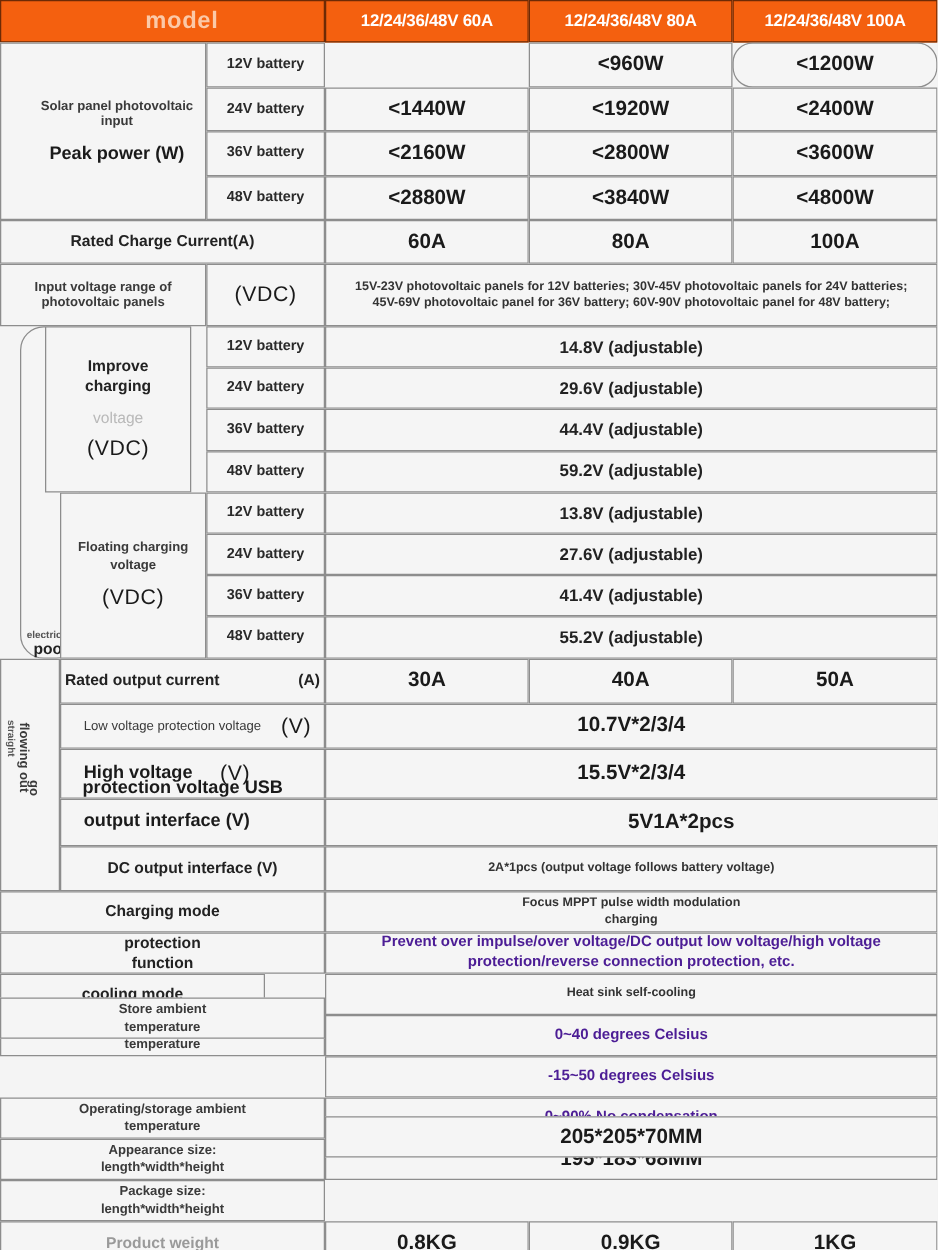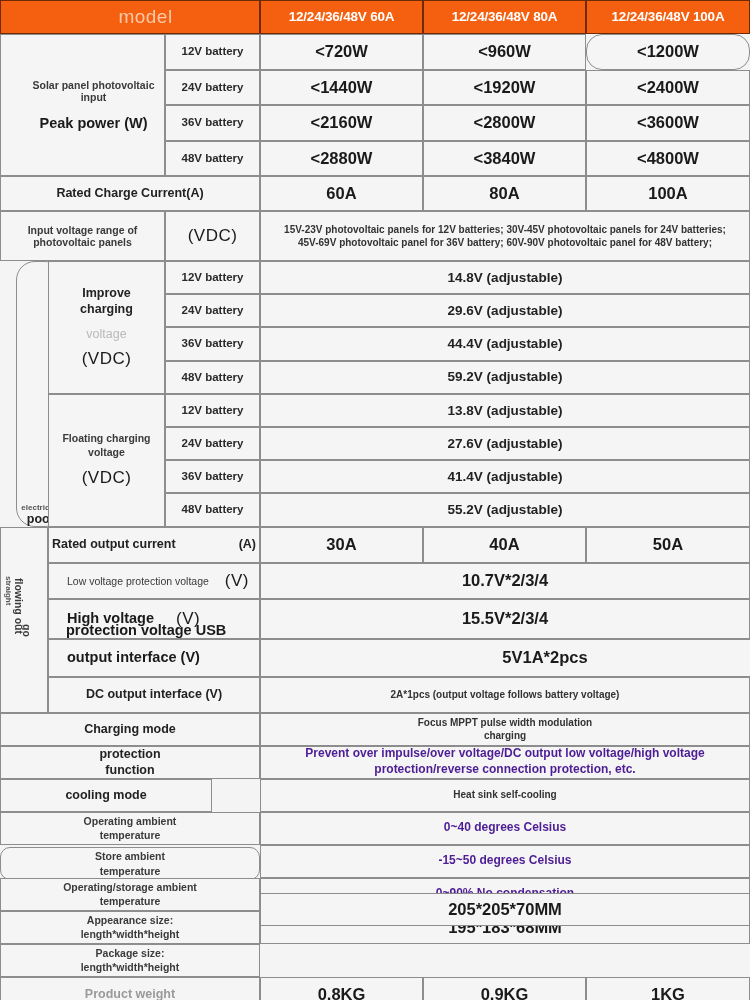--- a/index.html
+++ b/index.html
@@ -30,21 +30,21 @@
     background:#f4600f;
     color:#ffffff;
     font-weight:bold;
     font-size:13.5px;
     border:1px solid #6d2a05;
     letter-spacing:-.2px;
   }
   .hdr.model{
     color:#fbc9a8;
     font-size:19px;
-    font-weight:normal;
+    font-weight:bold;
     letter-spacing:.5px;
     justify-content:center;
     padding-left:34px;
   }
   .lbl{font-size:11.5px;font-weight:bold;color:#2a2a2a;}
   .lbl-sm{font-size:10.5px;font-weight:bold;color:#3a3a3a;}
   .lbl-lg{font-size:14.5px;font-weight:bold;color:#1a1a1a;}
   .lbl-md{font-size:12.5px;font-weight:bold;color:#222;}
   .val{font-size:16.5px;font-weight:bold;color:#1a1a1a;}
   .val-sm{font-size:12px;font-weight:bold;color:#4c1d95;}
@@ -85,23 +85,20 @@
       <span>12/24/36/48V 100A</span>
     </div>
     <div class="c stack" style="left: 0px; top: 34px; width: 165px; height: 142px; padding-left: 25px;">
       <span class="lbl-sm">Solar panel photovoltaic input</span>
       <div style="height: 8px;"></div>
       <span class="lbl-lg">Peak power (W)</span>
     </div>
     <div class="c " style="left: 165px; top: 34px; width: 95px; height: 35.5px;">
       <span class="lbl">12V battery</span>
     </div>
-    <div class="c " style="left: 260px; top: 34px; width: 163px; height: 35.5px;">
-      <span class="val">&lt;720W</span>
-    </div>
     <div class="c " style="left: 423px; top: 34px; width: 163px; height: 35.5px;">
       <span class="val">&lt;960W</span>
     </div>
     <div class="c " style="left: 586px; top: 34px; width: 164px; height: 35.5px; border-radius: 16px;">
       <span class="val">&lt;1200W</span>
     </div>
     <div class="c " style="left: 165px; top: 69.5px; width: 95px; height: 35.5px;">
       <span class="lbl">24V battery</span>
     </div>
     <div class="c " style="left: 260px; top: 69.5px; width: 163px; height: 35.5px;">
@@ -157,21 +154,21 @@
       <span class="vdc">(VDC)</span>
     </div>
     <div class="c stack" style="left: 260px; top: 211px; width: 490px; height: 50px;">
       <span class="val-xs">15V-23V photovoltaic panels for 12V batteries; 30V-45V photovoltaic panels for 24V batteries;</span>
       <span class="val-xs">45V-69V photovoltaic panel for 36V battery; 60V-90V photovoltaic panel for 48V battery;</span>
     </div>
     <div class="vert" style="left: 16px; top: 261px; width: 48px; height: 265.6px; flex-direction: column; justify-content: flex-end; border-radius: 19px;">
       <span class="tiny">electricity</span>
       <span class="lbl-md">pool</span>
     </div>
-    <div class="c stack" style="left: 48px; top: 261px; width: 117px; height: 132.8px;">
+    <div class="c stack" style="left: 36px; top: 261px; width: 117px; height: 132.8px;">
       <span class="lbl-md">Improve</span>
       <span class="lbl-md">charging</span>
       <div style="height: 6px;"></div>
       <span class="lbl-md ghost">voltage</span>
       <div style="height: 4px;"></div>
       <span class="vdc">(VDC)</span>
     </div>
     <div class="c " style="left: 165px; top: 261px; width: 95px; height: 33.2px;">
       <span class="lbl">12V battery</span>
     </div>
@@ -283,34 +280,34 @@
       <span class="val-xs">charging</span>
     </div>
     <div class="c stack" style="left: 0px; top: 745.6px; width: 260px; height: 33px;">
       <span class="lbl-md">protection</span>
       <span class="lbl-md">function</span>
     </div>
     <div class="c stack" style="left: 260px; top: 745.6px; width: 490px; height: 33px;">
       <span class="val-sm">Prevent over impulse/over voltage/DC output low voltage/high voltage</span>
       <span class="val-sm">protection/reverse connection protection, etc.</span>
     </div>
-    <div class="c stack" style="left: 0px; top: 778.6px; width: 212px; height: 33px;">
+    <div class="c stack" style="left: 0px; top: 778.6px; width: 212px; height: 33px; text-decoration: underline;">
       <span class="lbl-md">cooling mode</span>
     </div>
     <div class="c stack" style="left: 260px; top: 778.6px; width: 490px; height: 33px;">
       <span class="val-xs">Heat sink self-cooling</span>
     </div>
     <div class="c stack" style="left: 0px; top: 811.6px; width: 260px; height: 33px;">
       <span class="lbl-sm">Operating ambient</span>
       <span class="lbl-sm">temperature</span>
     </div>
     <div class="c stack" style="left: 260px; top: 811.6px; width: 490px; height: 33px;">
       <span class="val-sm">0~40 degrees Celsius</span>
     </div>
-    <div class="c stack" style="left: 0px; top: 847px; width: 260px; height: 33px; border-radius: 10px;">
+    <div class="c stack" style="left: 0px; top: 798px; width: 260px; height: 33px;">
       <span class="lbl-sm">Store ambient</span>
       <span class="lbl-sm">temperature</span>
     </div>
     <div class="c stack" style="left: 260px; top: 844.6px; width: 490px; height: 33px;">
       <span class="val-sm">-15~50 degrees Celsius</span>
     </div>
     <div class="c stack" style="left: 0px; top: 877.6px; width: 260px; height: 33px;">
       <span class="lbl-sm">Operating/storage ambient</span>
       <span class="lbl-sm">temperature</span>
     </div>

